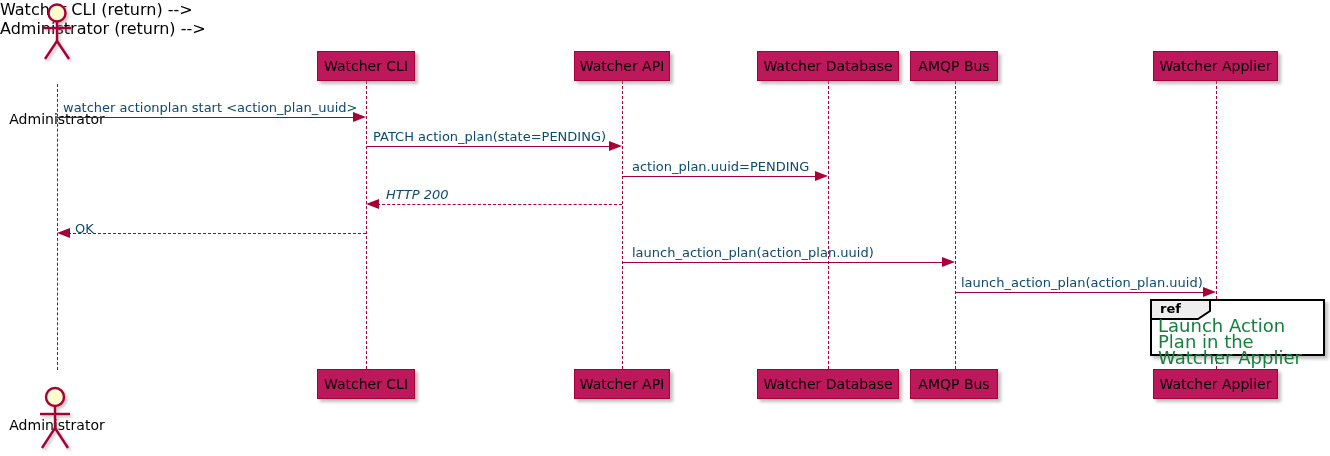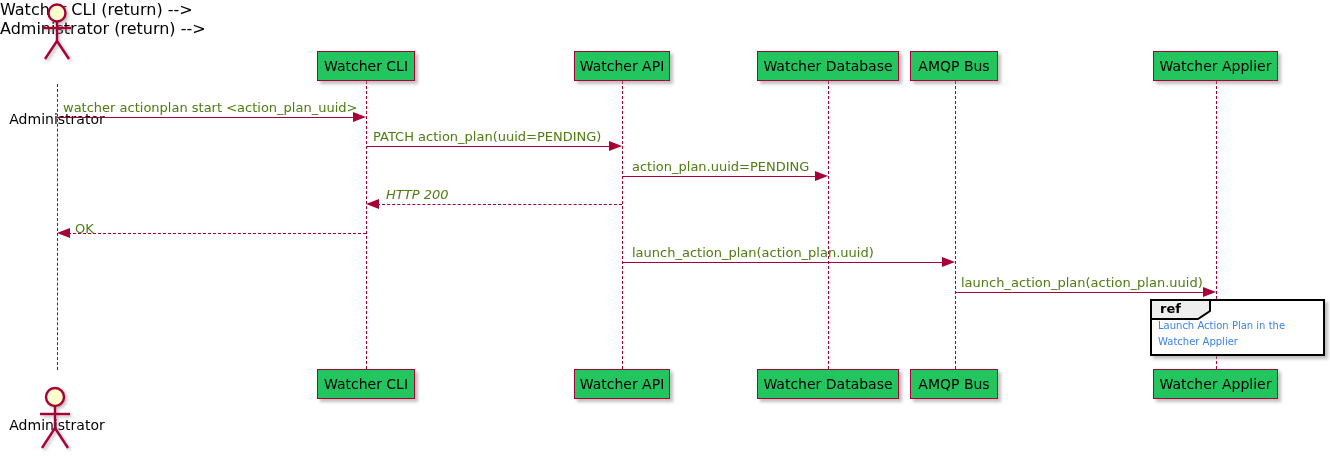--- a/index.html
+++ b/index.html
@@ -6,32 +6,32 @@
   #canvas {
     position:relative; width:1330px; height:456px; background:#ffffff;
     font-family:"DejaVu Sans","Liberation Sans",sans-serif; color:#000;
     overflow:hidden;
   }
   .lifeline {
     position:absolute; width:0; border-left:1px dashed #A80036;
   }
   .pbox {
     position:absolute; height:30px; box-sizing:border-box;
-    background:#22c55e; border:1.7px solid #A80036;
+    background:#be185d; border:1.7px solid #A80036;
     box-shadow:3px 3px 3px rgba(140,140,140,0.55);
     display:flex; align-items:center; justify-content:center;
     font-size:14px; color:#000; white-space:nowrap;
   }
   .actor-label {
     position:absolute; width:110px; text-align:center;
     font-size:14px; color:#000; white-space:nowrap;margin-top:48px;
   }
   .actor-svg { position:absolute; filter:drop-shadow(2.5px 2.5px 1.5px rgba(150,150,150,0.6)); }
   .msg-label {
-    position:absolute; font-size:13px; color:#4d7c0f; white-space:nowrap;text-align:center;
+    position:absolute; font-size:13px; color:#0c4a6e; white-space:nowrap;text-align:center;
   }
   .msg-line { position:absolute; height:0; border-top:1.2px solid #A80036; }
   .msg-line.dashed { border-top:1px dashed #A80036; }
   .arrow { position:absolute; width:0; height:0; }
   .arrow.right {
     border-top:5px solid transparent; border-bottom:5px solid transparent;
     border-left:13px solid #A80036;
   }
   .arrow.left {
     border-top:5px solid transparent; border-bottom:5px solid transparent;
@@ -39,21 +39,21 @@
   }
   .refbox {
     position:absolute; box-sizing:border-box;
     background:#ffffff; border:2px solid #000;
     box-shadow:3px 3px 3px rgba(140,140,140,0.55);
   }
   .ref-header { position:absolute; left:-2px; top:-2px; }
   .ref-header-label {
     position:absolute; left:8px; top:0px; font-size:13px; font-weight:bold; color:#000;
   }
-  .ref-body { position:absolute; left:6px; top:17px; font-size:10px; line-height:16px; color:#3b82f6; }
+  .ref-body { position:absolute; left:6px; top:17px; font-size:18px; line-height:16px; color:#15803d; }
 </style>
 </head>
 <body>
 
 <div id="canvas">
 
   
   <div class="lifeline" style="left:57px; top:84px; height:286px;"></div>
   <div class="lifeline" style="left:366px; top:81px; height:288px;"></div>
   <div class="lifeline" style="left:622px; top:81px; height:288px;"></div>
@@ -80,21 +80,21 @@
 
   
   <div>
     <span class="msg-label" style="left:63px; top:100px;">watcher actionplan start &lt;action_plan_uuid&gt;</span>
     <div class="msg-line" style="left:57px; top:117px; width:303px;"></div>
     <div class="arrow right" style="left:353px; top:112px;"></div>
   </div>
 
   
   <div>
-    <span class="msg-label" style="left:373px; top:129px;">PATCH action_plan(uuid=PENDING)</span>
+    <span class="msg-label" style="left:373px; top:129px;">PATCH action_plan(state=PENDING)</span>
     <div class="msg-line" style="left:366px; top:146px; width:250px;"></div>
     <div class="arrow right" style="left:609px; top:141px;"></div>
   </div>
 
   
   <div>
     <span class="msg-label" style="left:632px; top:159px;">action_plan.uuid=PENDING</span>
     <div class="msg-line" style="left:622px; top:176px; width:200px;"></div>
     <div class="arrow right" style="left:815px; top:171px;"></div>
   </div>

